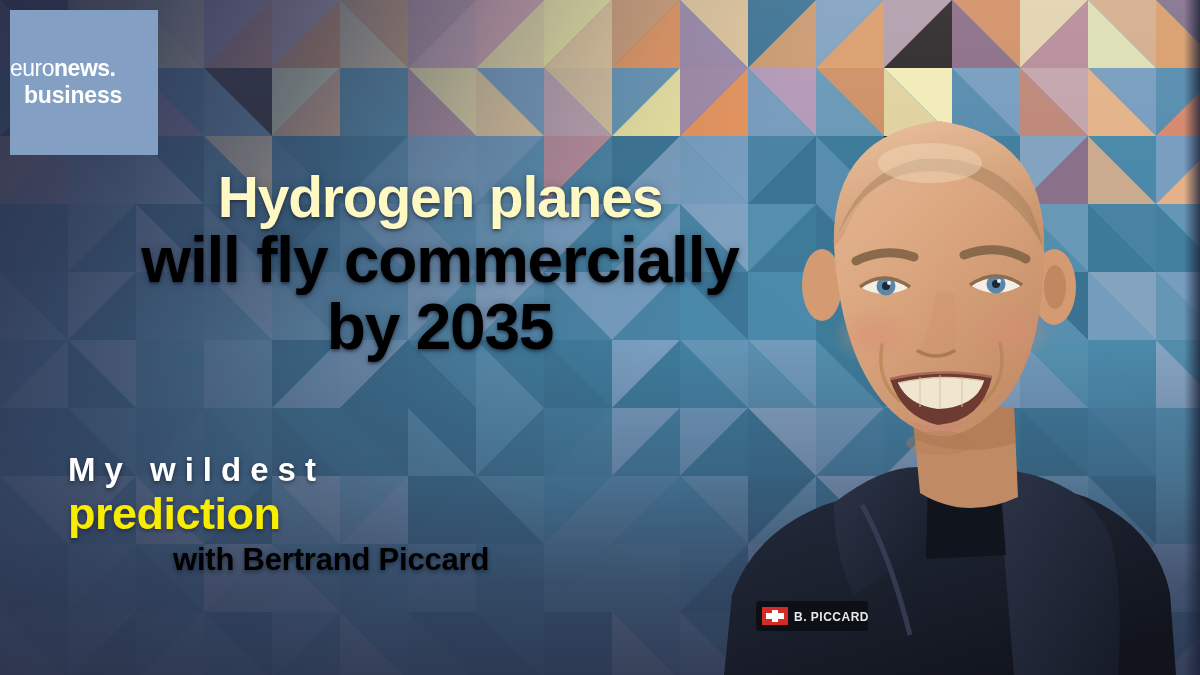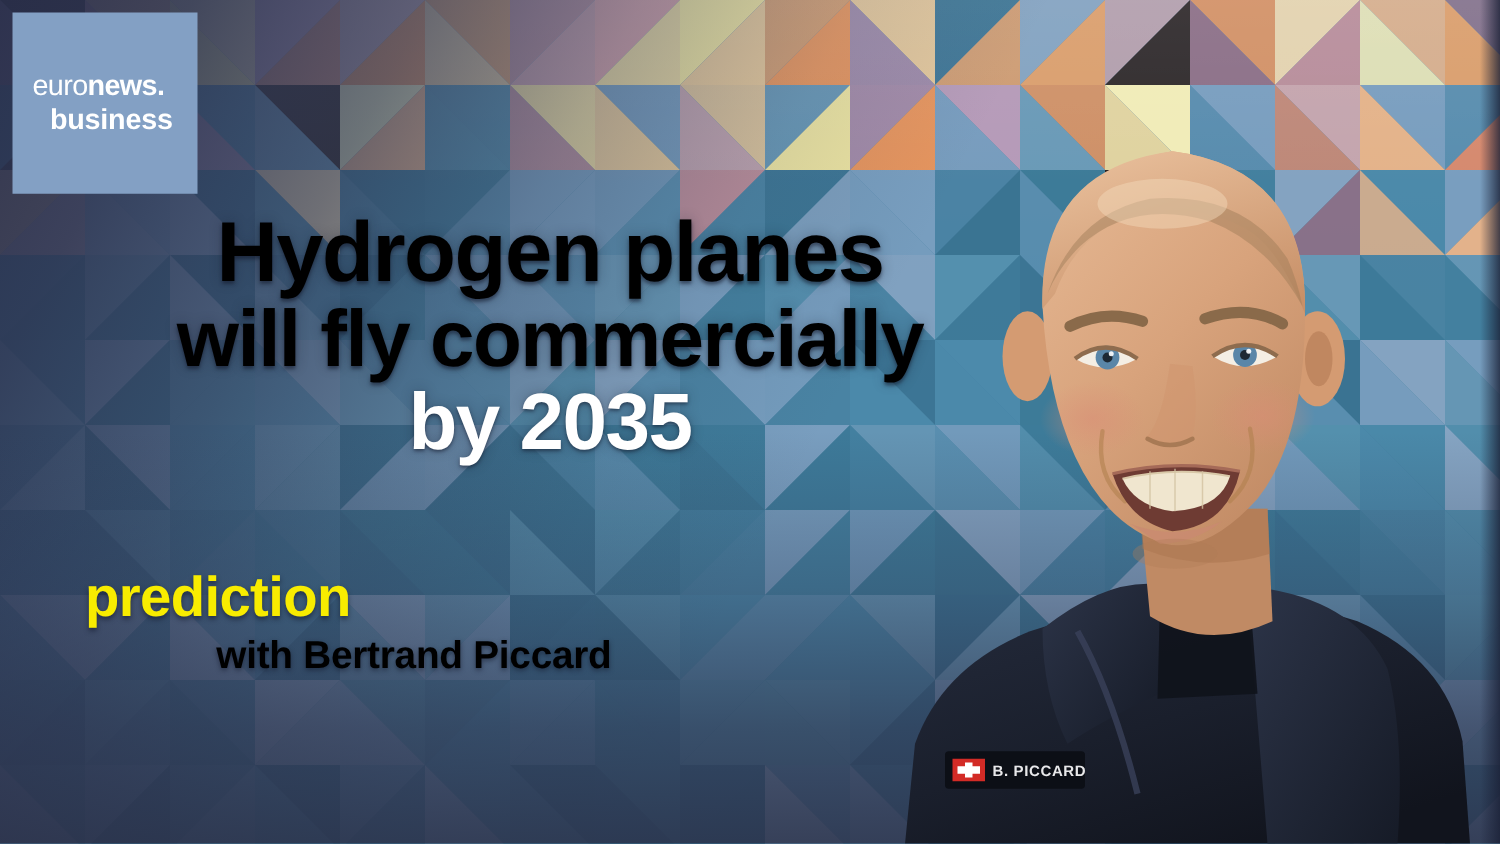--- a/index.html
+++ b/index.html
@@ -64,21 +64,20 @@
     pointer-events:none;
   }
 
   
   #logo-plate {
     position:absolute; left:10px; top:10px;
     width:148px; height:145px;
     background:#83a0c4;
     display:flex; flex-direction:column;
     align-items:flex-start; justify-content:center;
-    padding-left:16px;
   }
   #logo-line1 {
     color:#ffffff;
     font-size:23px;
     letter-spacing:-0.5px;
     line-height:1.05;
     white-space:nowrap;
   }
   #logo-line1 .lw { font-weight:300; }
   #logo-line1 .bw { font-weight:700; }
@@ -103,23 +102,23 @@
   .hl-line {
     display:block;
     font-weight:700;
     line-height:0.95;
     letter-spacing:-1.2px;
     text-shadow:
       0 2px 3px rgba(20,26,44,0.55),
       0 0 10px rgba(20,26,44,0.30);
     white-space:nowrap;
   }
-  #hl-1 { color:#000000; font-size:68px; margin-bottom:6px; }
+  #hl-1 { color:#fef9c3; font-size:57px; margin-bottom:6px; }
   #hl-2 { color:#000000; font-size:64px; margin-bottom:6px; }
-  #hl-3 { color:#ffffff; font-size:64px; }
+  #hl-3 { color:#000000; font-size:64px; }
 
   
   #show-block {
     position:absolute;
     left:68px; top:452px;
     pointer-events:none;
   }
   #show-line1 {
     color:#ffffff;
     font-size:33px;
@@ -707,17 +706,18 @@
     <div id="logo-line2">business</div>
   </div>
 
   <div id="headline">
     <span class="hl-line" id="hl-1">Hydrogen planes</span>
     <span class="hl-line" id="hl-2">will fly commercially</span>
     <span class="hl-line" id="hl-3">by 2035</span>
   </div>
 
   <div id="show-block">
+    <div id="show-line1">My wildest</div>
     <div id="show-line2">prediction</div>
     <div id="show-line3">with Bertrand Piccard</div>
   </div>
 
 </div>
 
 </body></html>

